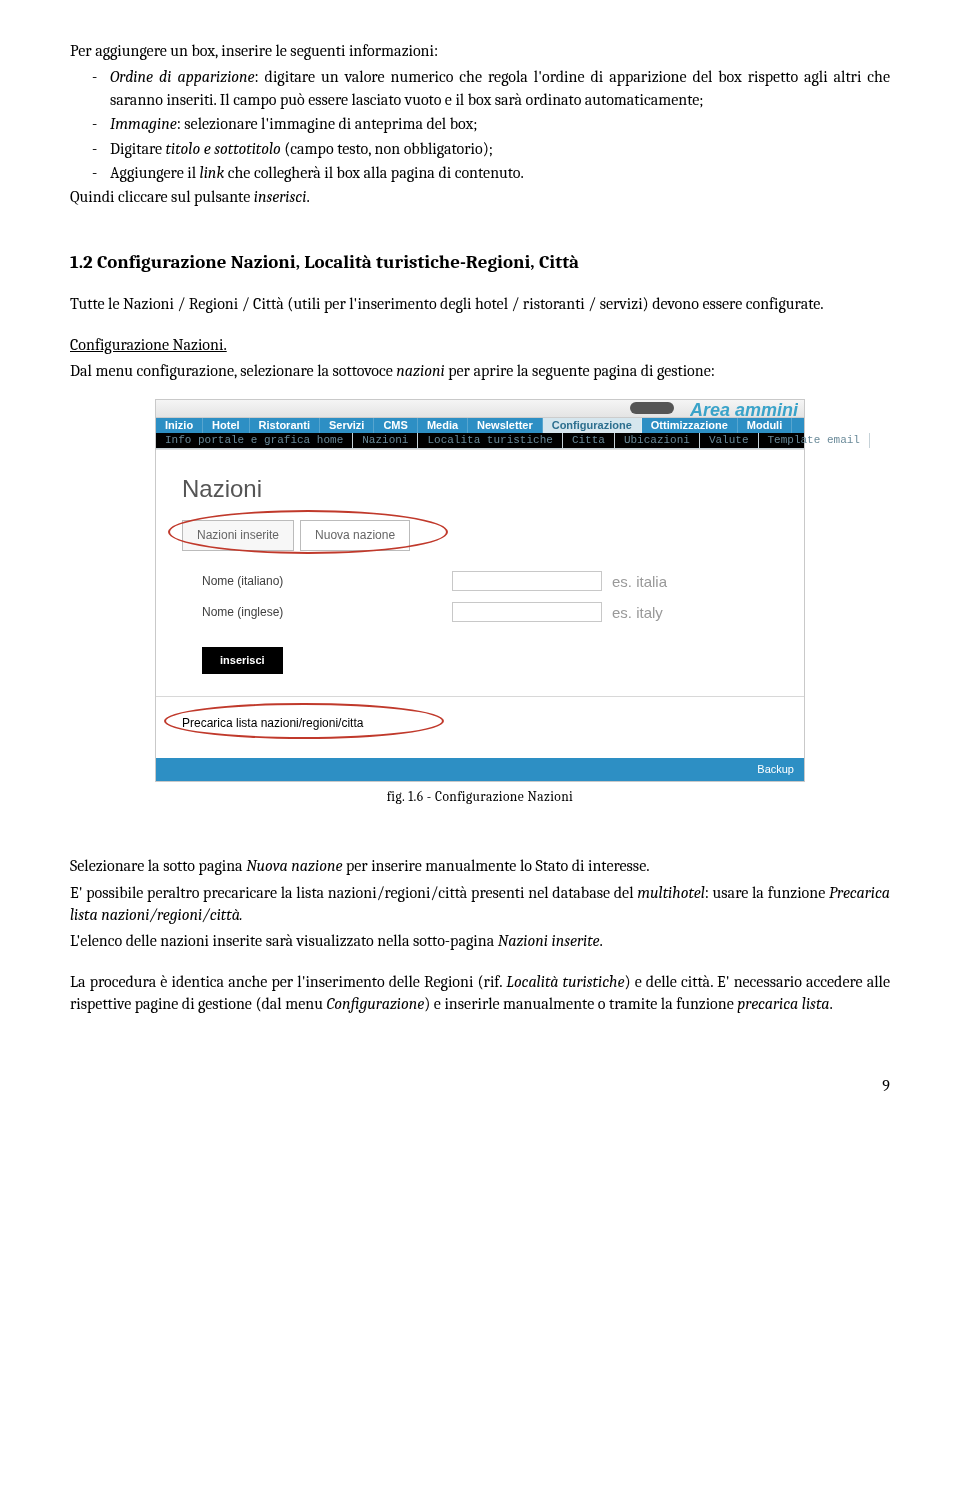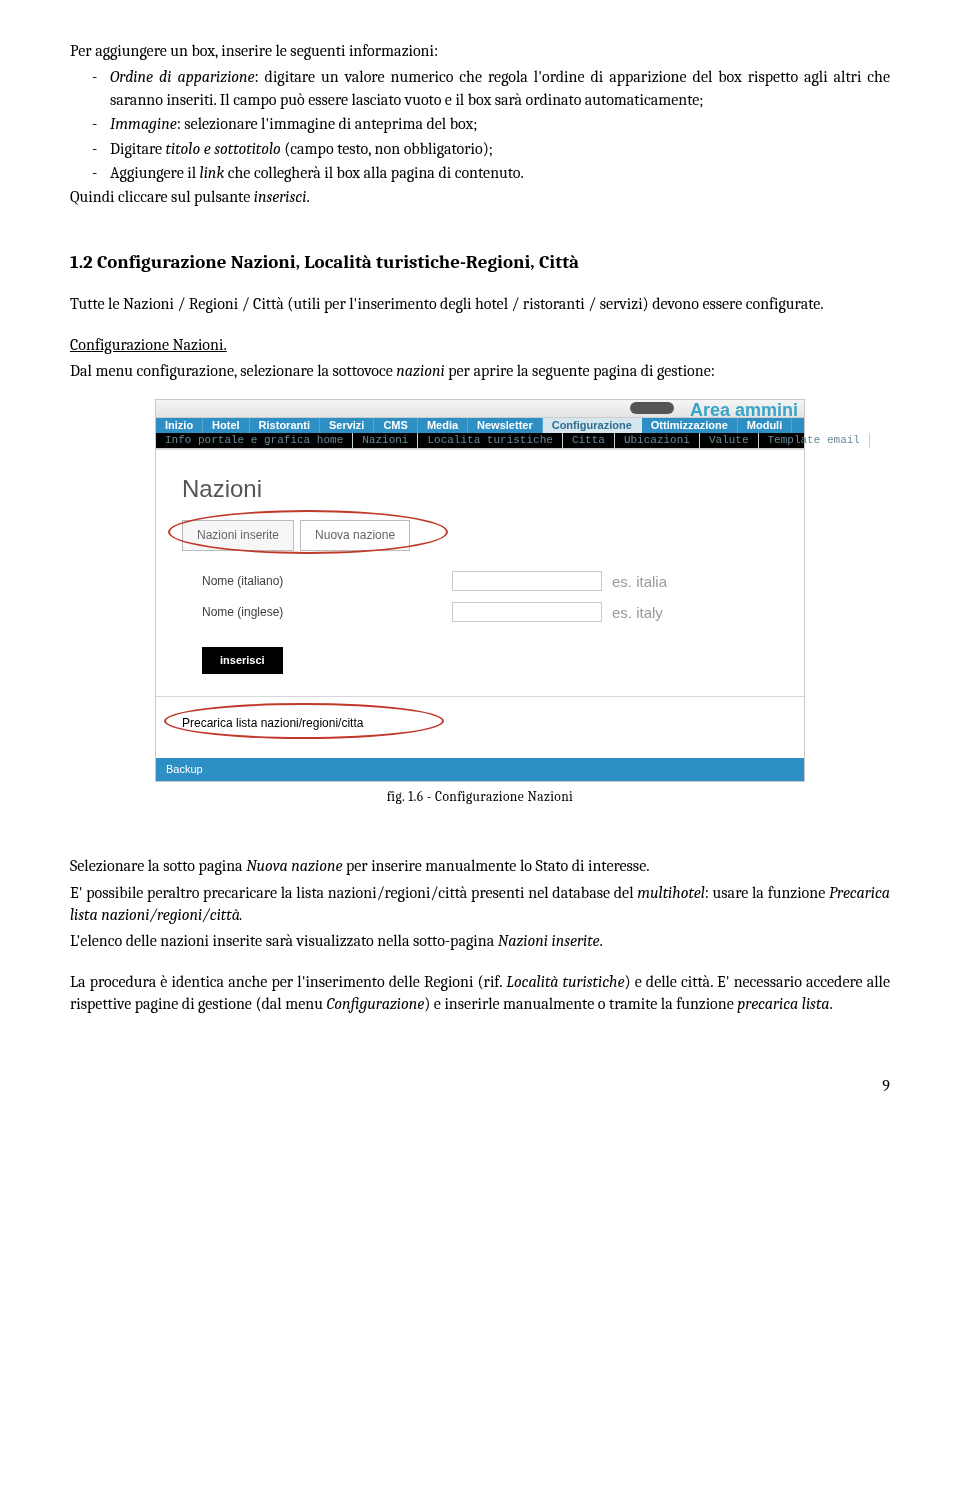--- a/index.html
+++ b/index.html
@@ -37,20 +37,21 @@
     font-size: 11px;
     background: #f0f0f0;
     text-align: left;
     position: relative;
   }
   .window-topbar {
     height: 18px;
     background: linear-gradient(#f5f5f5,#e4e4e4);
     border-bottom: 1px solid #ccc;
     position: relative;
+    font-style: italic;
   }
   .window-pill {
     position: absolute; right: 130px; top: 2px;
     width: 44px; height: 12px;
     border-radius: 7px;
     background: #555;
   }
   .area-txt {
     position: absolute; right: 6px; top: -2px;
     color: #3aa3c9; font-size: 18px; font-weight: bold;
@@ -100,21 +101,21 @@
   .divider { border-top: 1px solid #d8d8d8; margin: 22px -26px 0 -26px; }
   .precarica { padding: 18px 0 16px 0; position: relative; }
   .prelink { color: #000000; font-size: 12px; }
   .ellipse2 {
     position: absolute; left: -18px; top: 6px;
     width: 280px; height: 36px;
     border: 2px solid #c0392b; border-radius: 50%;
     pointer-events: none;
   }
   .backup-row {
-    background: #2d8fc4; color: #fff; text-align: left;
+    background: #2d8fc4; color: #fff; text-align: right;
     padding: 4px 10px; font-size: 11px;
   }
   .caption {
     text-align: center; font-size: 13.5px;
     margin-top: 6px; letter-spacing: 0.4px;
     font-family: Cambria, Georgia, serif;
   }
   .page-num { text-align: right; margin-top: 60px; font-size: 16px; }
 </style>
 </head>

